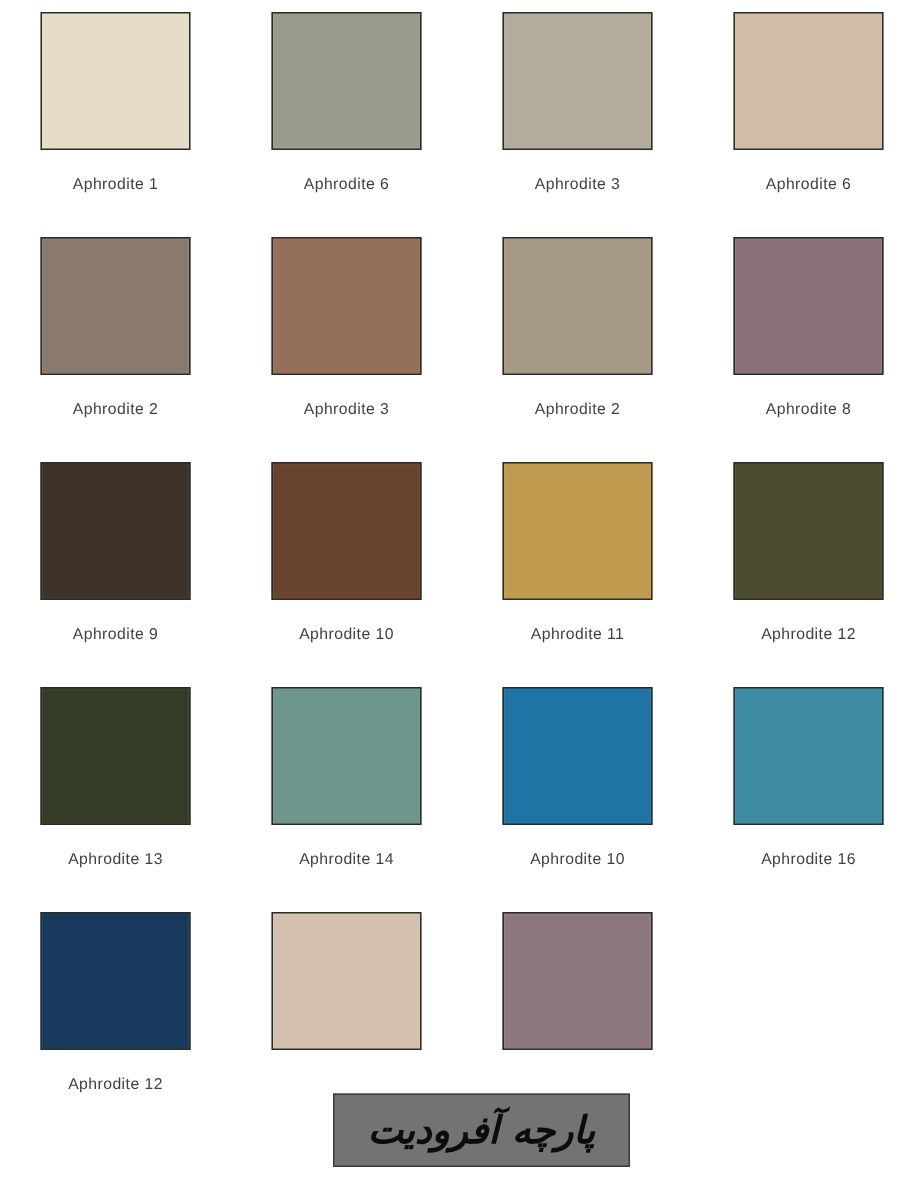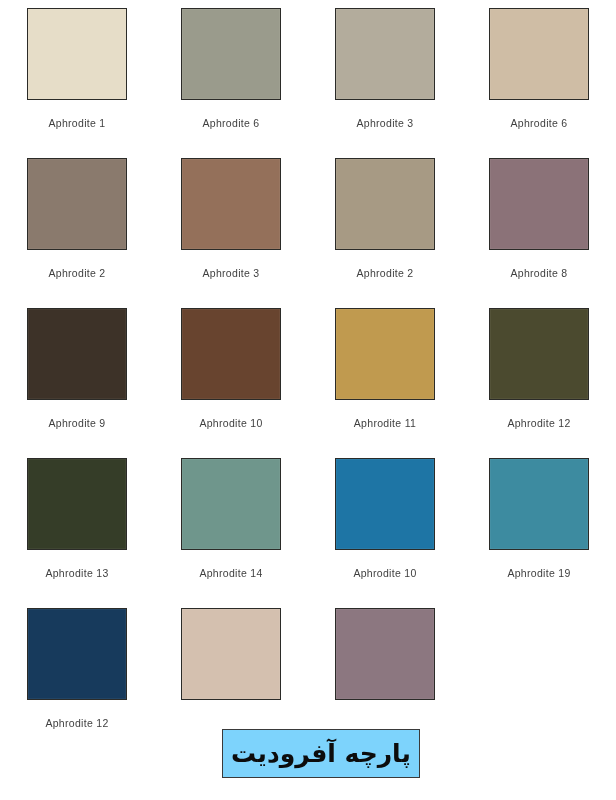--- a/index.html
+++ b/index.html
@@ -62,26 +62,27 @@
   .chip-label.hidden-by-banner {
     visibility: hidden;
   }
 
   .banner {
     position: absolute;
     left: 222px;
     top: 729px;
     width: 198px;
     height: 49px;
-    background: #7dd3fc;
+    background: #737373;
     border: 1.5px solid #3a3a3a;
     display: flex;
     align-items: center;
     justify-content: center;
     z-index: 10;
+    font-style: italic;
   }
 
   .banner-text {
     font-family: "DejaVu Sans", sans-serif;
     font-size: 25px;
     font-weight: bold;
     color: #0c0c0c;
     direction: rtl;
     unicode-bidi: bidi-override;
     line-height: 1;
@@ -149,21 +150,21 @@
       <div class="swatch-cell">
         <div class="chip" style="background: rgb(111, 150, 140);"></div>
         <div class="chip-label">Aphrodite 14</div>
       </div>
       <div class="swatch-cell">
         <div class="chip" style="background: rgb(30, 117, 165);"></div>
         <div class="chip-label">Aphrodite 10</div>
       </div>
       <div class="swatch-cell">
         <div class="chip" style="background: rgb(61, 139, 160);"></div>
-        <div class="chip-label">Aphrodite 19</div>
+        <div class="chip-label">Aphrodite 16</div>
       </div>
       <div class="swatch-cell">
         <div class="chip" style="background: rgb(23, 58, 92);"></div>
         <div class="chip-label">Aphrodite 12</div>
       </div>
       <div class="swatch-cell">
         <div class="chip" style="background: rgb(212, 192, 175);"></div>
         <div class="chip-label hidden-by-banner"></div>
       </div>
       <div class="swatch-cell">

